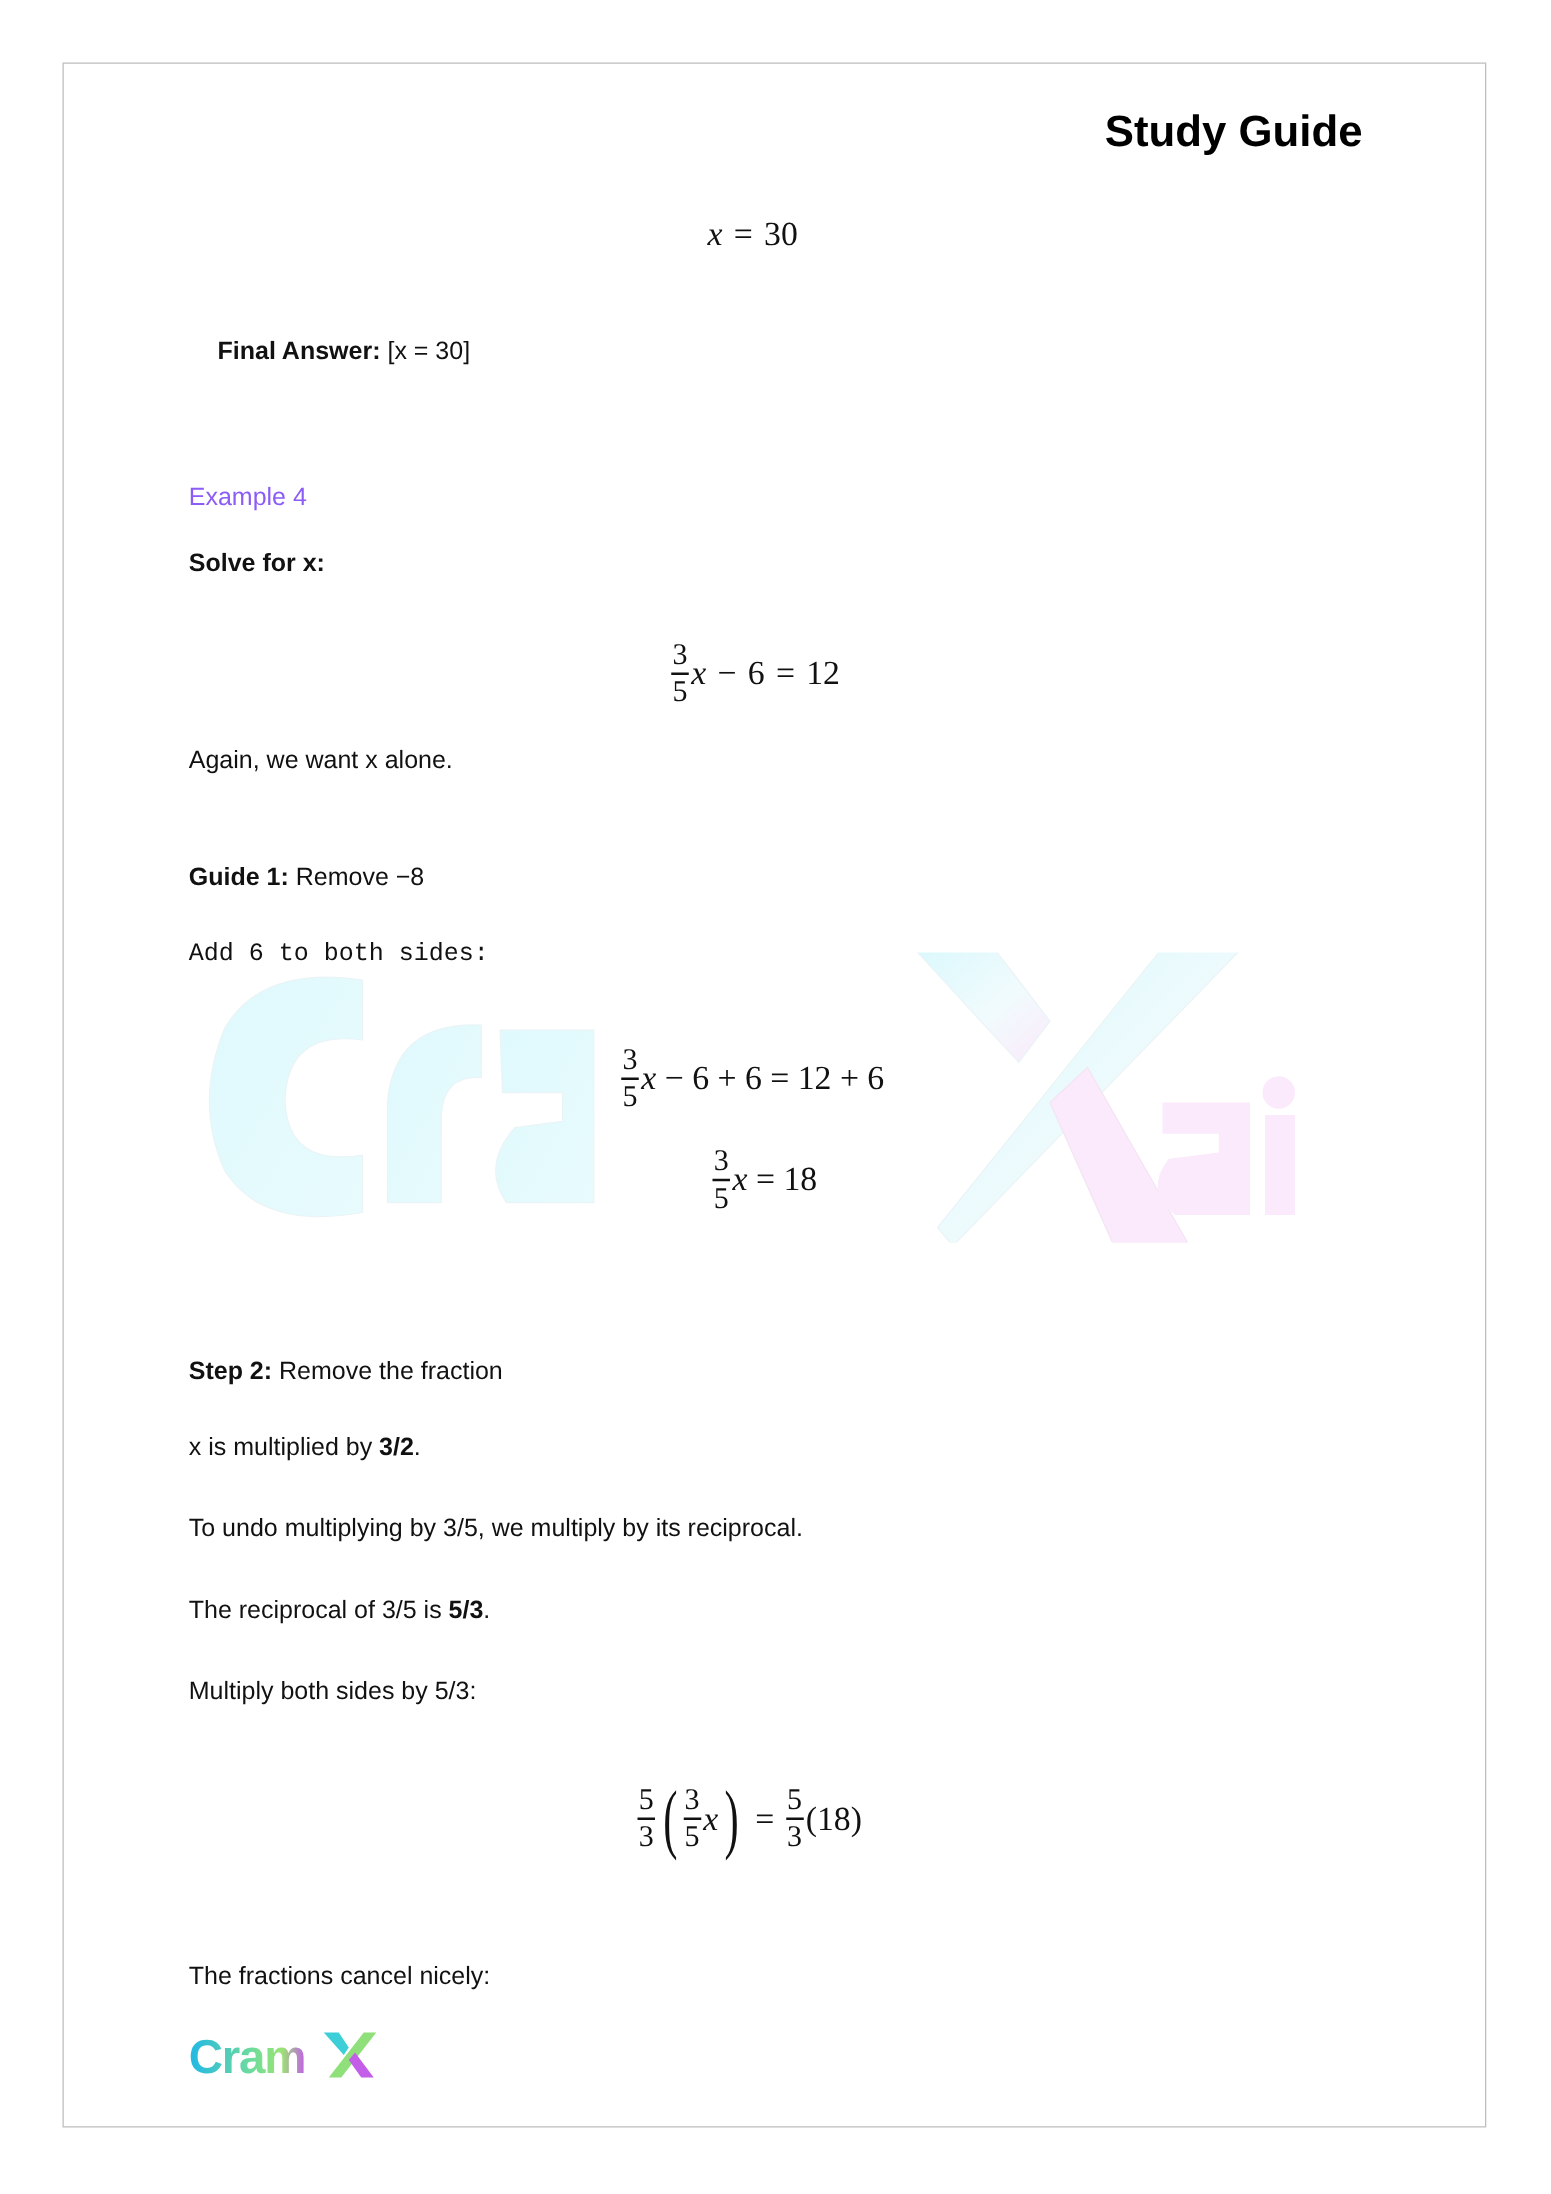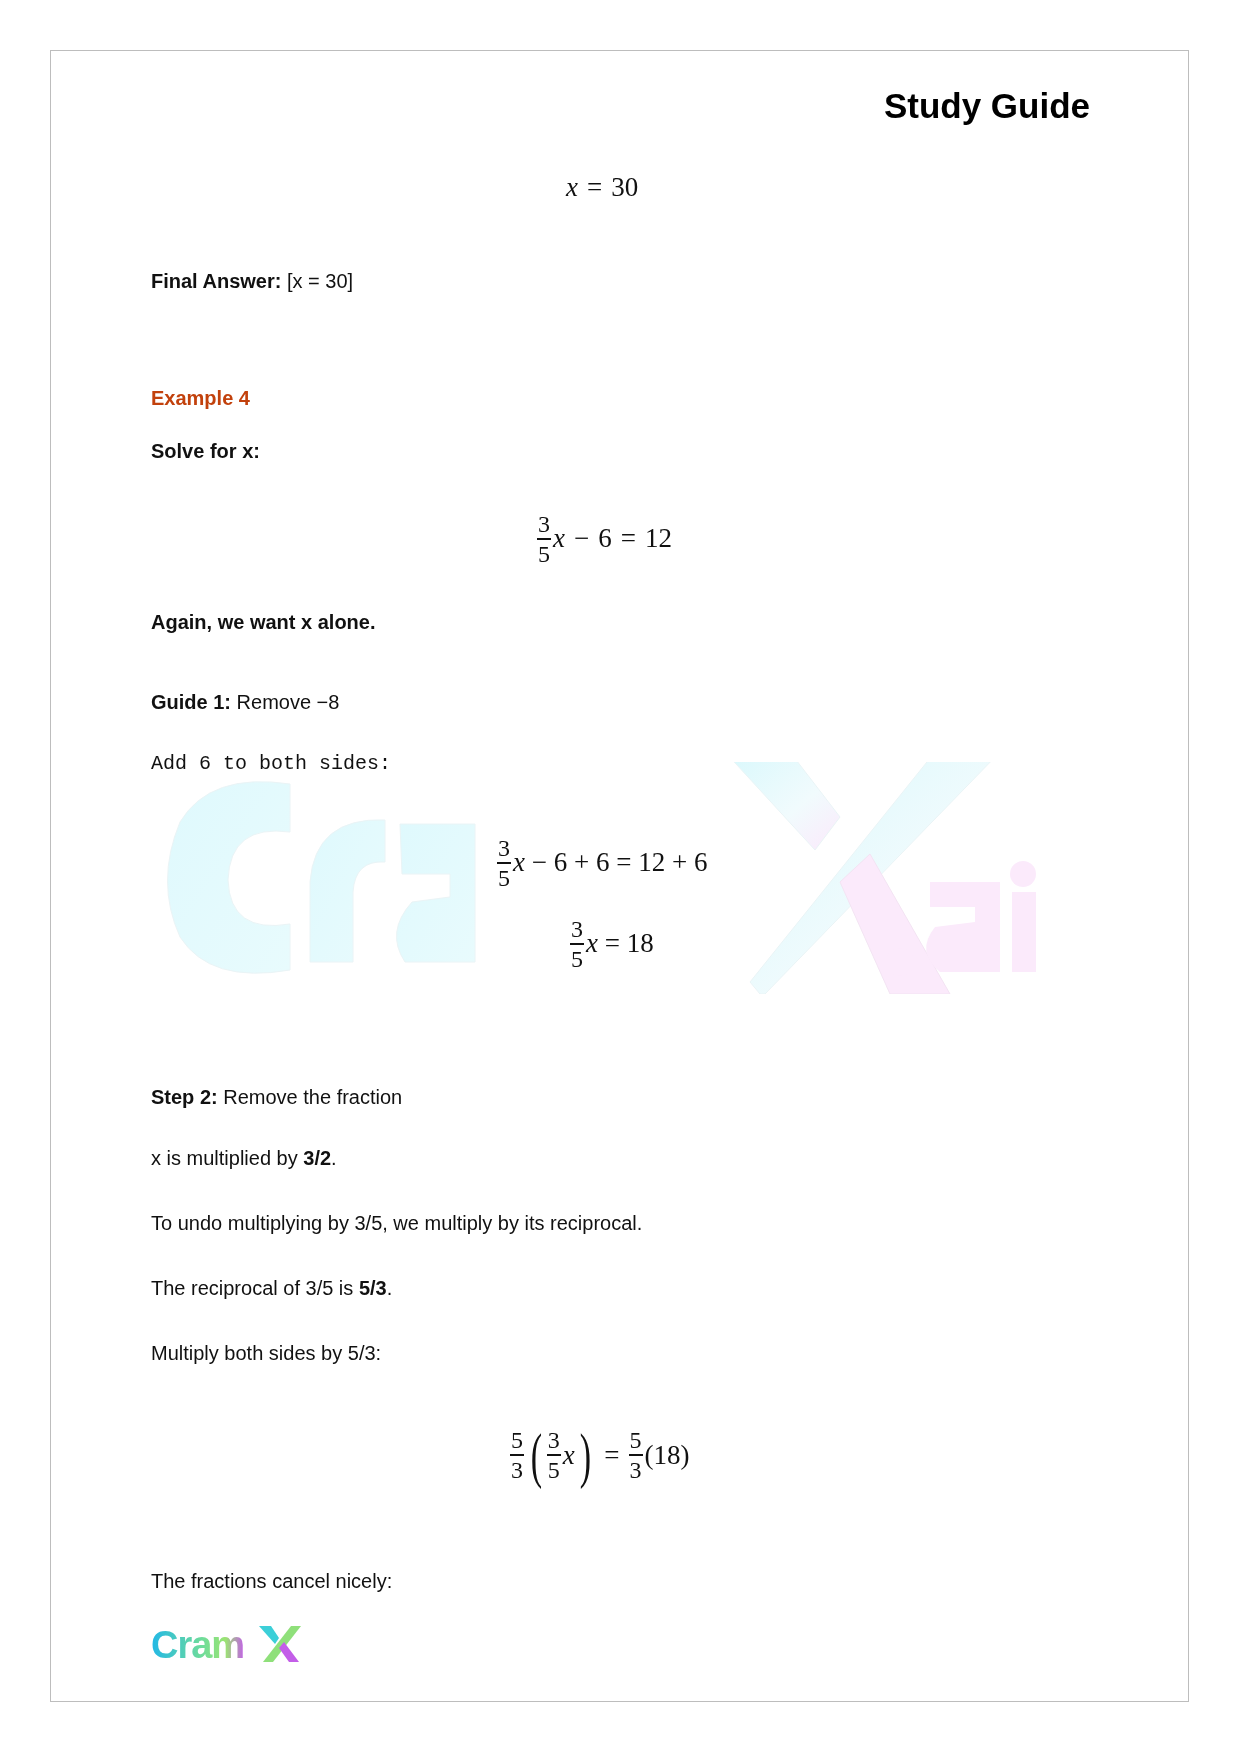--- a/index.html
+++ b/index.html
@@ -4,21 +4,21 @@
 <style>
   html, body { margin: 0; padding: 0; background: #ffffff; }
   body { width: 1241px; height: 1755px; position: relative; overflow: hidden;
          font-family: "Liberation Sans", sans-serif; color: #111; }
   .page-frame { position: absolute; left: 50px; top: 50px; width: 1139px; height: 1652px;
                 border: 1.5px solid #bdbdbd; box-sizing: border-box; }
   .abs { position: absolute; }
   .title { right: 151px; top: 86px; font-size: 35px; font-weight: bold; color: #000; text-align: right; }
   .txt { left: 151px; font-size: 20px; line-height: 24px; white-space: nowrap; color: #111; }
   .txt b { font-weight: bold; }
-  .green { color: #c2410c; font-weight: bold; }
+  .green { color: #8b5cf6; font-weight: normal; }
   .math { font-family: "Liberation Serif", "DejaVu Serif", serif; font-size: 27px; color: #111;
           white-space: nowrap; display: flex; align-items: center; }
   .math i { font-style: italic; }
   .frac { display: inline-flex; flex-direction: column; align-items: center; font-size: 24px;
           line-height: 24px; margin-right: 2px; }
   .frac .bar { width: 14px; height: 1.5px; background: #111; margin: 2px 0; }
   .paren { font-size: 62px; font-weight: 200; line-height: 1; transform: scaleX(0.55); display: inline-block; }
   .op { margin: 0 9px; }
   .watermark { position: absolute; left: 150px; top: 762px; width: 940px; height: 232px; pointer-events: none; }
   .logo { left: 151px; top: 1620px; width: 150px; height: 46px; }
@@ -58,41 +58,41 @@
 </svg>
 
 <div class="abs title">Study Guide</div>
 
 <div class="abs math" style="left:566px; top:172px;">
   <i>x</i>
   <span class="op">=</span>
   <span>30</span>
 </div>
 
-<div class="abs txt" style="top:269px;">
+<div class="abs txt" style="top:269px;margin-left:23px;">
   <b>Final Answer:</b><span> [x = 30]</span>
 </div>
 
 <div class="abs txt green" style="top:386px;">Example 4</div>
 <div class="abs txt" style="top:439px;"><b>Solve for x:</b></div>
 
 <div class="abs math" style="left:537px; top:512px;">
   <span class="frac">
     <span>3</span>
       <span class="bar"></span>
       <span>5</span>
   </span>
   <i>x</i>
   <span class="op">−</span>
   <span>6</span>
   <span class="op">=</span>
   <span>12</span>
 </div>
 
-<div class="abs txt" style="top:610px;font-weight:bold;">Again, we want x alone.</div>
+<div class="abs txt" style="top:596px;">Again, we want x alone.</div>
 
 <div class="abs txt" style="top:690px;">
   <b>Guide 1:</b><span> Remove −8</span>
 </div>
 <div class="abs txt" style="top:752px;font-family:Liberation Mono, monospace;">Add 6 to both sides:</div>
 
 <div class="abs math" style="left:497px; top:836px;">
   <span class="frac">
       <span>3</span>
       <span class="bar"></span>

